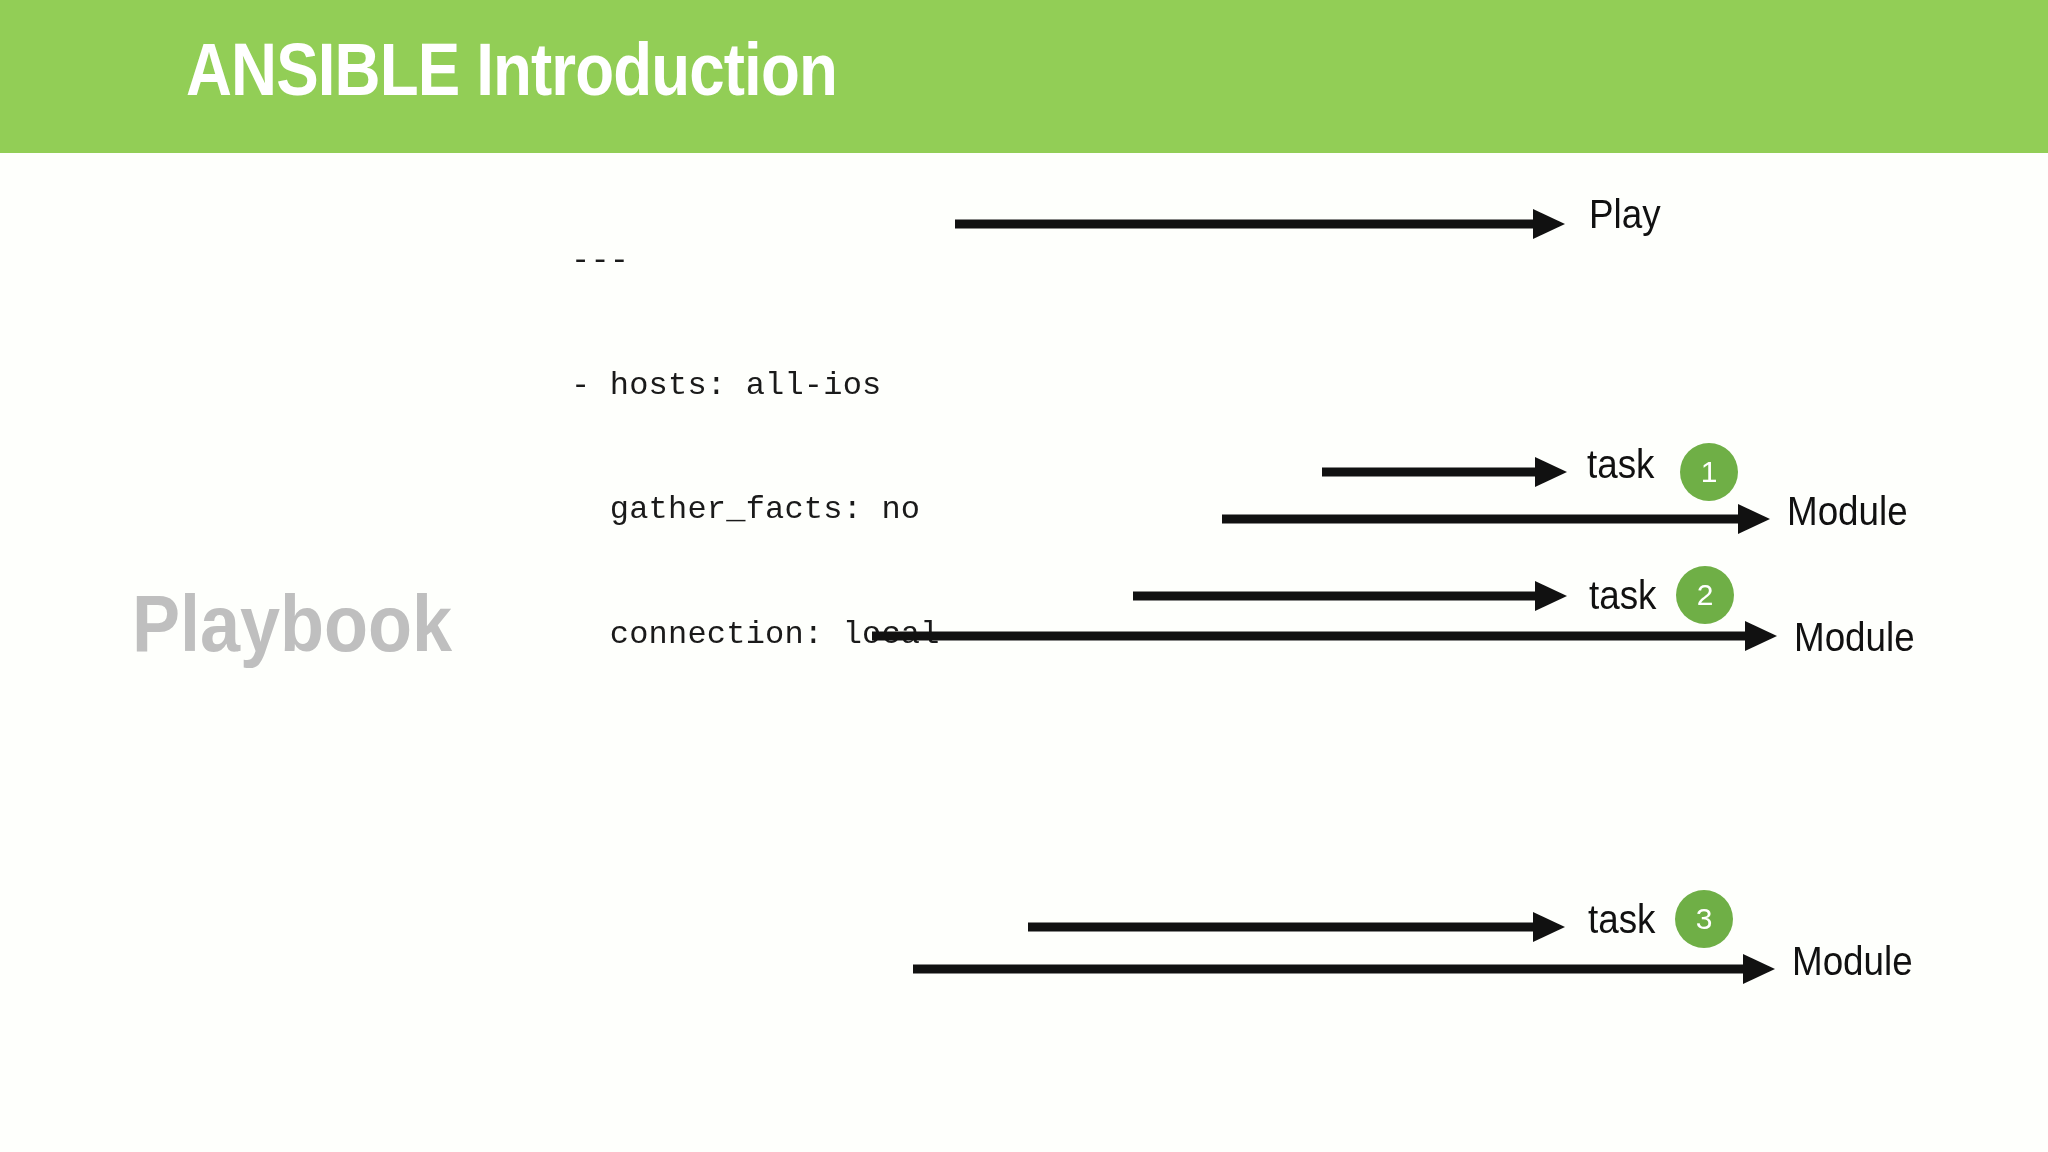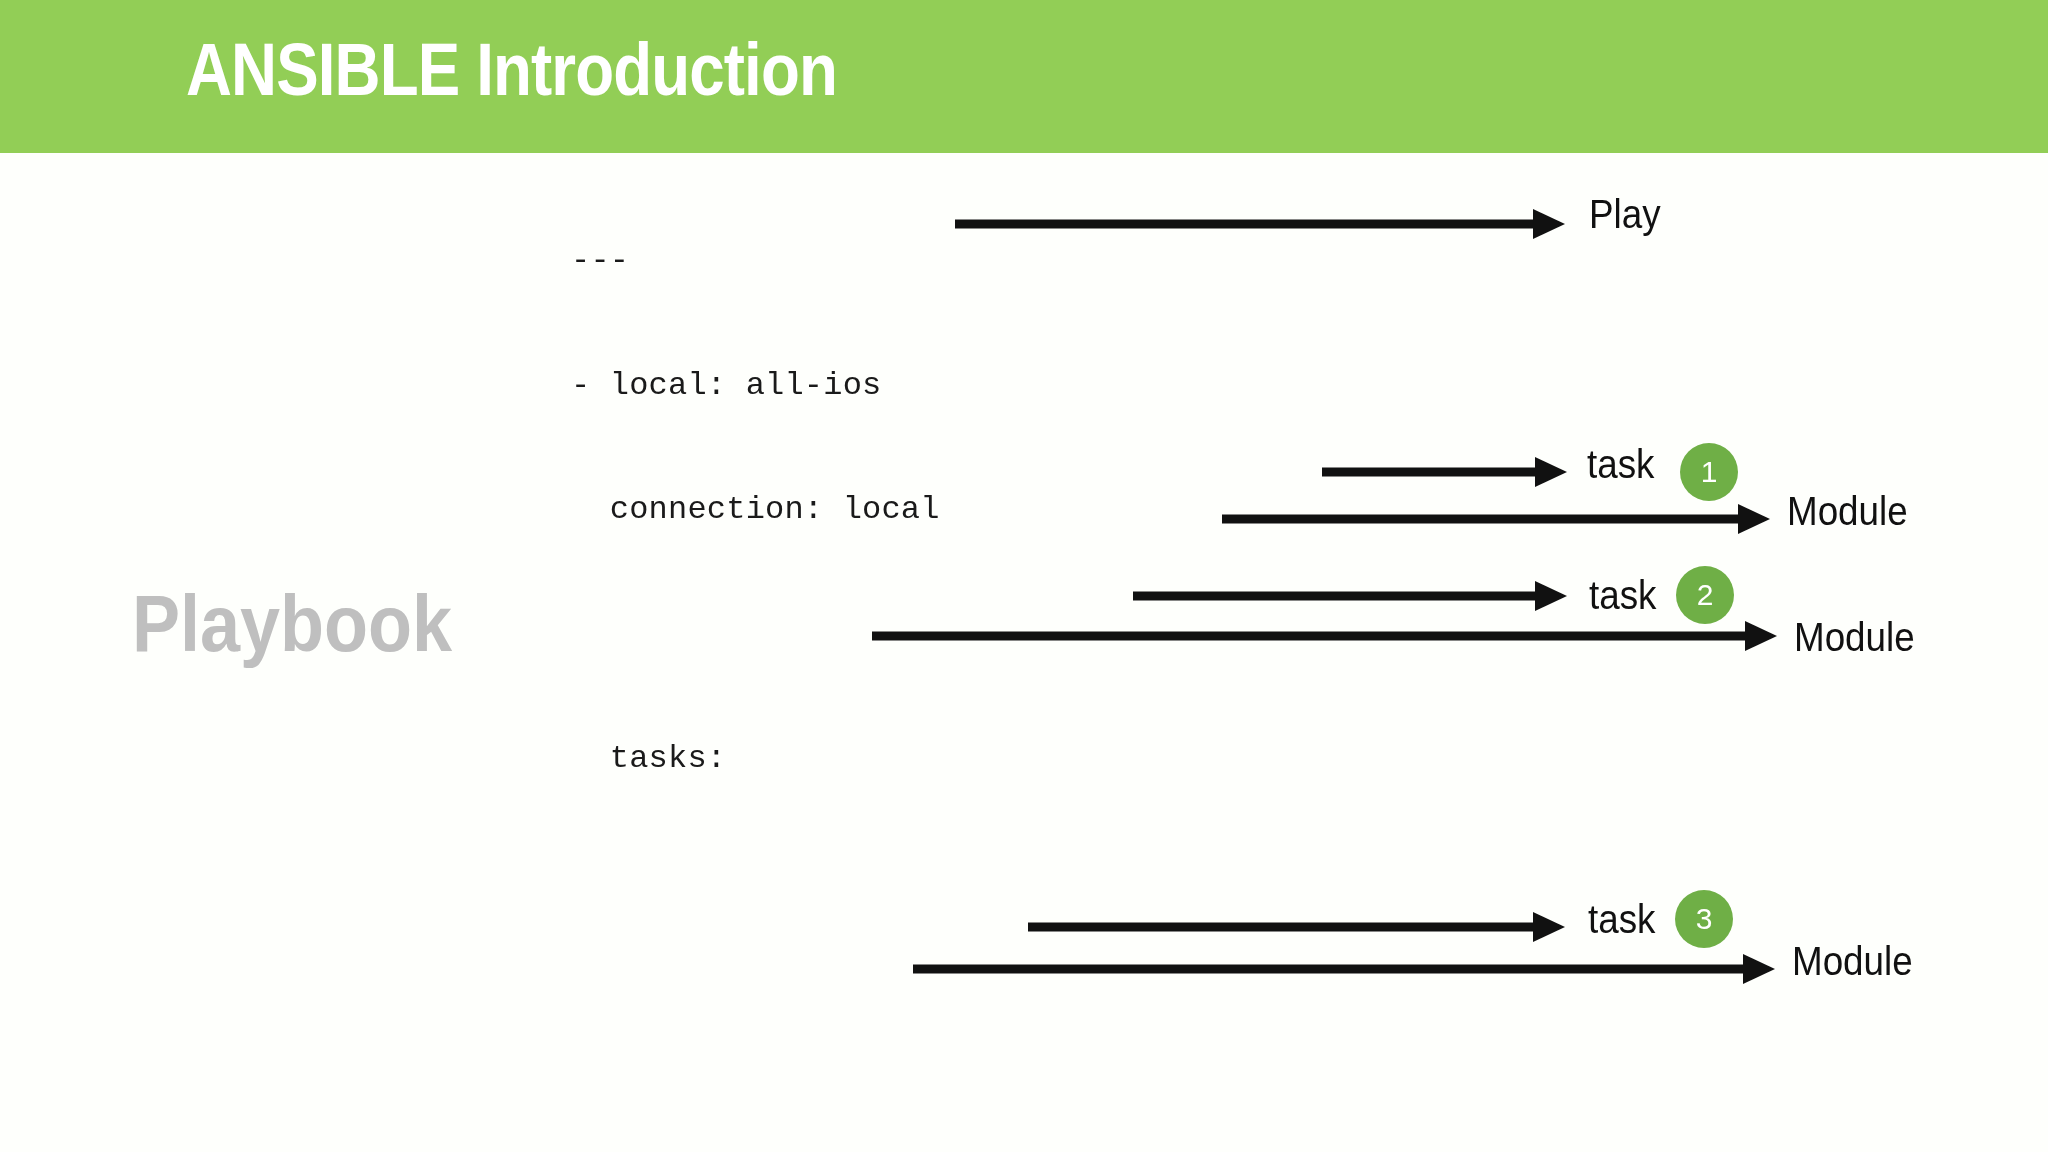--- a/index.html
+++ b/index.html
@@ -120,24 +120,24 @@
 
 <div id="slide">
 
   <div class="header-band"></div>
   <div class="header-title">ANSIBLE Introduction</div>
 
   <div class="playbook-label">Playbook</div>
 
   <div class="code-block">
     <div class="code-line">---</div>
-    <div class="code-line">- local: all-ios</div>
+    <div class="code-line">- hosts: all-ios</div>
+    <div class="code-line">  gather_facts: no</div>
     <div class="code-line">  connection: local</div>
     <div class="code-line blank"></div>
-    <div class="code-line">  tasks:</div>
     <div class="code-line blank"></div>
     
     
     
     
     
     
     
     
     

